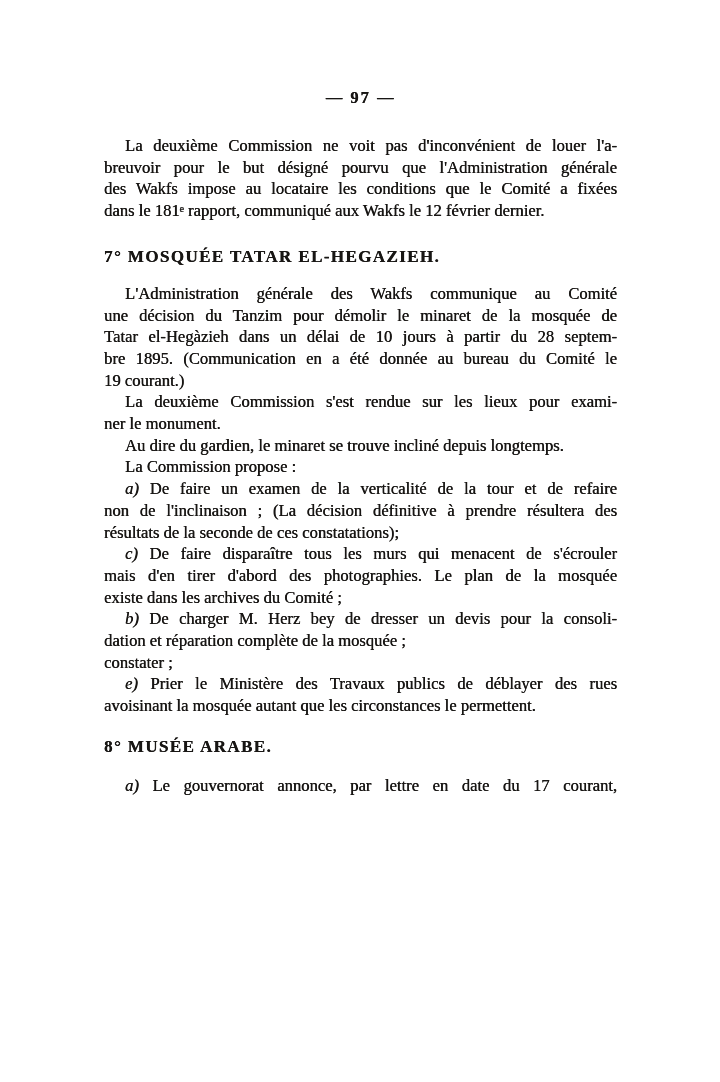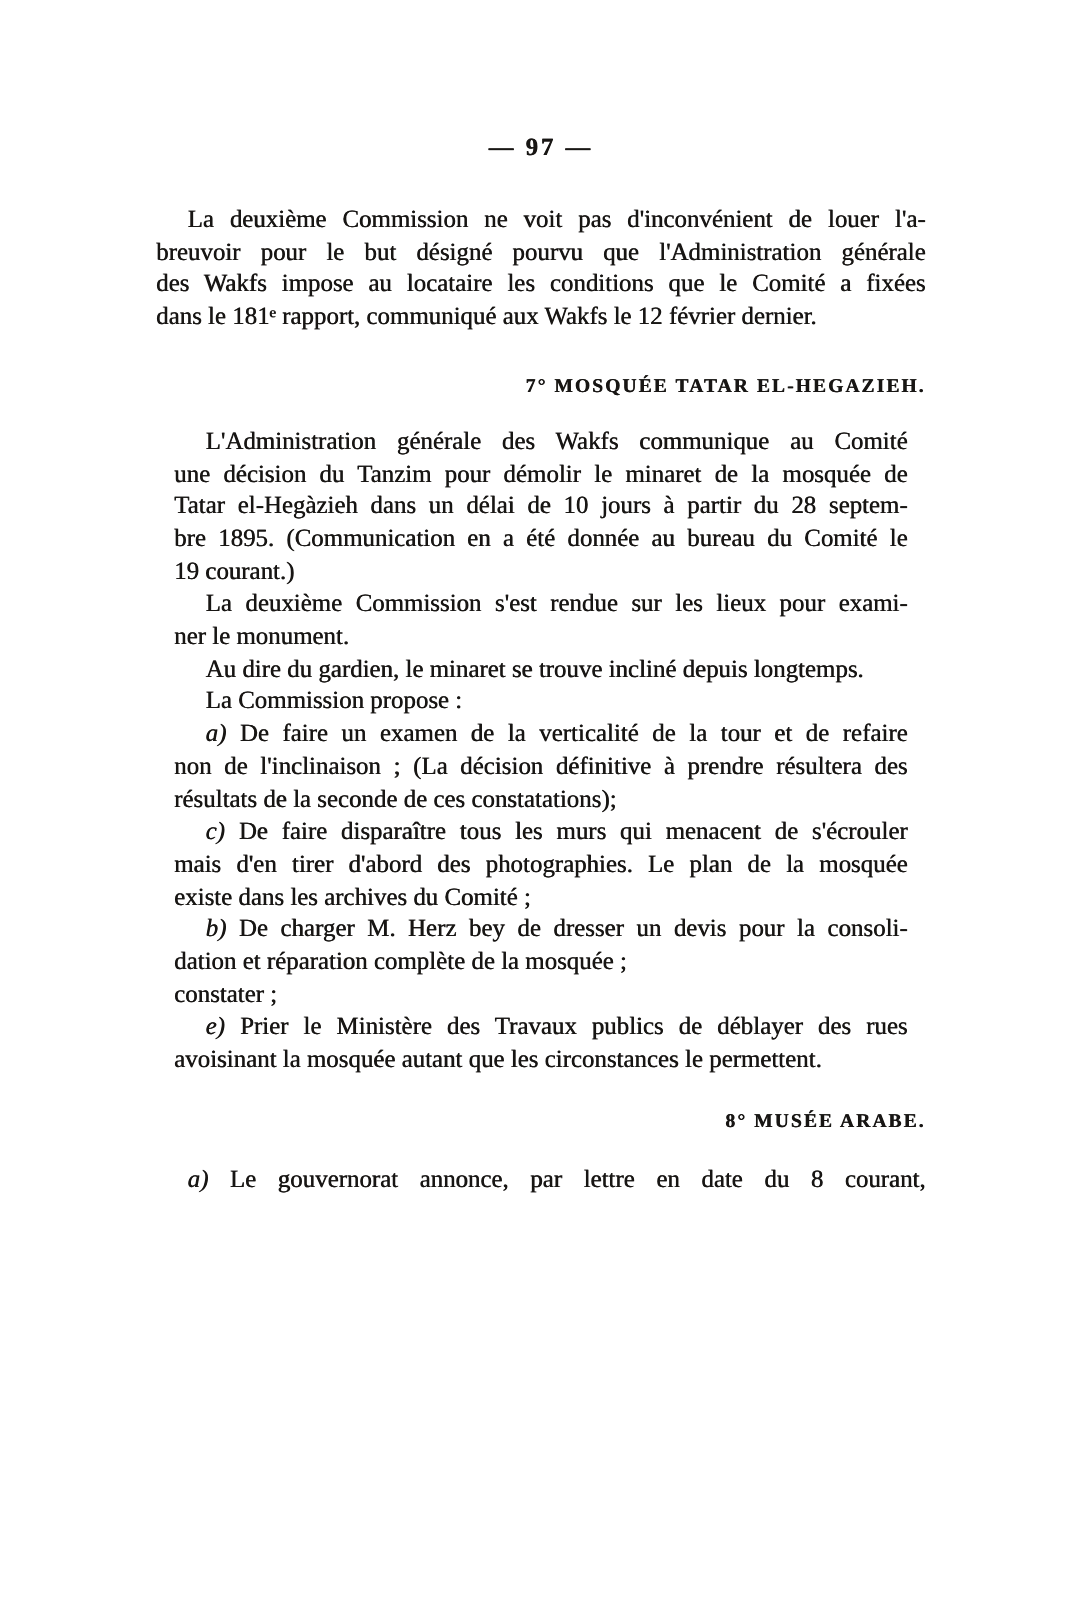--- a/index.html
+++ b/index.html
@@ -30,29 +30,29 @@
   }
   .para { margin: 0; }
   .p1 { margin-top: 26px; }
   .line {
     text-align: justify;
     text-align-last: justify;
   }
   .line.last { text-align-last: left; }
   .line.indent { text-indent: 21px; }
   .heading {
-    text-align: right;
+    text-align: left;
     font-weight: bold;
-    font-size: 13px;
+    font-size: 17px;
     line-height: 18px;
     letter-spacing: 1.4px;
     margin: 26px 0 17px 0;
   }
   .heading.h8 { margin: 21px 0 19px 0; }
-  .bodyblock { margin: 12px; }
+  .bodyblock { margin: 0; }
   .ital { font-style: italic; }
   .sig {
     text-align: right;
     padding-right: 21px;
     margin-top: -6px;
     font-weight: bold;
     line-height: 22px;
   }
 </style>
 </head>
@@ -119,19 +119,19 @@
     <div class="para">
       <div class="line indent"><span class="ital">e)</span> <span>Prier le Ministère des Travaux publics de déblayer des rues</span></div>
       <div class="line last">avoisinant la mosquée autant que les circonstances le permettent.</div>
     </div>
 
   </div>
 
   <div class="heading h8">8° MUSÉE ARABE.</div>
 
   <div class="para">
-    <div class="line indent"><span class="ital">a)</span> <span>Le gouvernorat annonce, par lettre en date du 8 courant,</span></div>
+    <div class="line indent"><span class="ital">a)</span> <span>Le gouvernorat annonce, par lettre en date du 17 courant,</span></div>
     <div class="line">n° 283, que le local touchant au mur ouest de la mosquée el-Hàkem</div>
   </div>
 
   <div class="sig">7</div>
 
 </div>
 
 </body></html>

